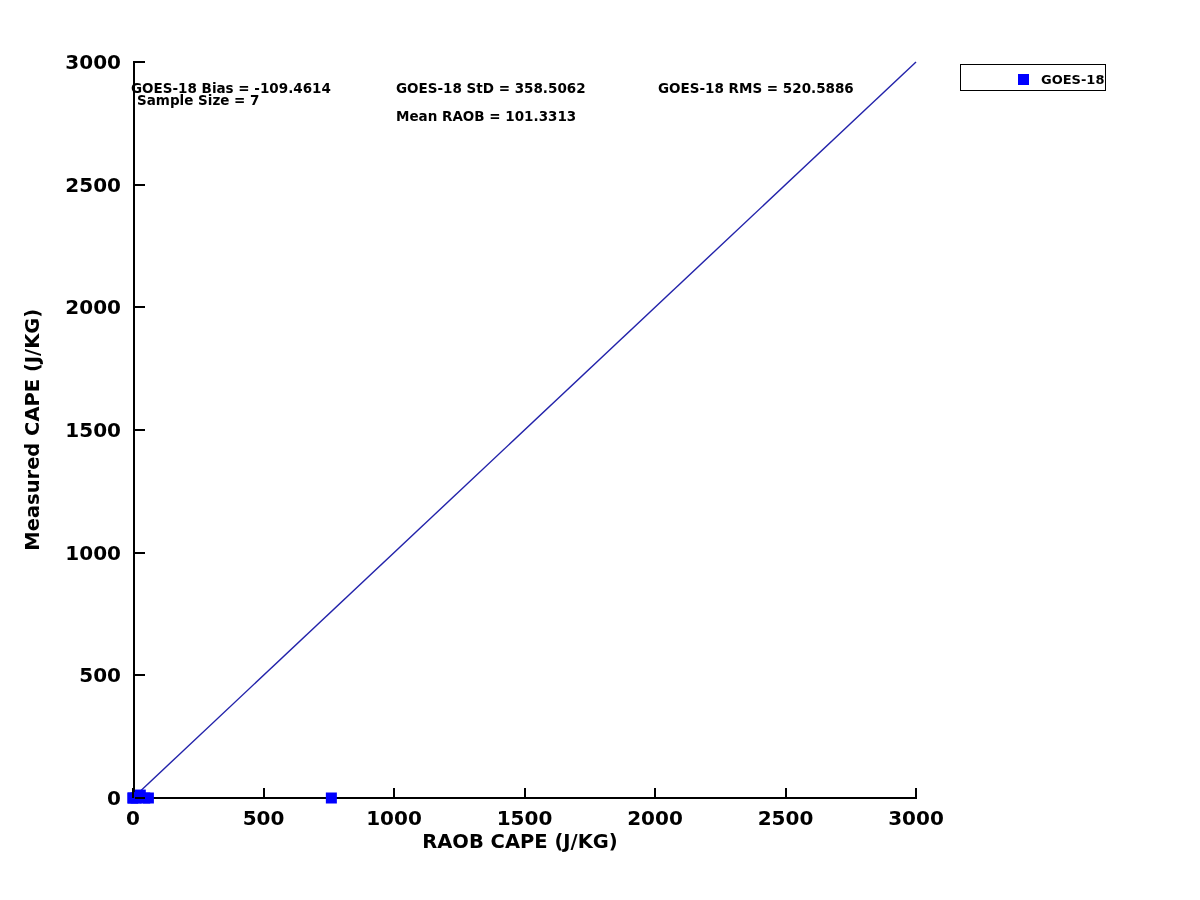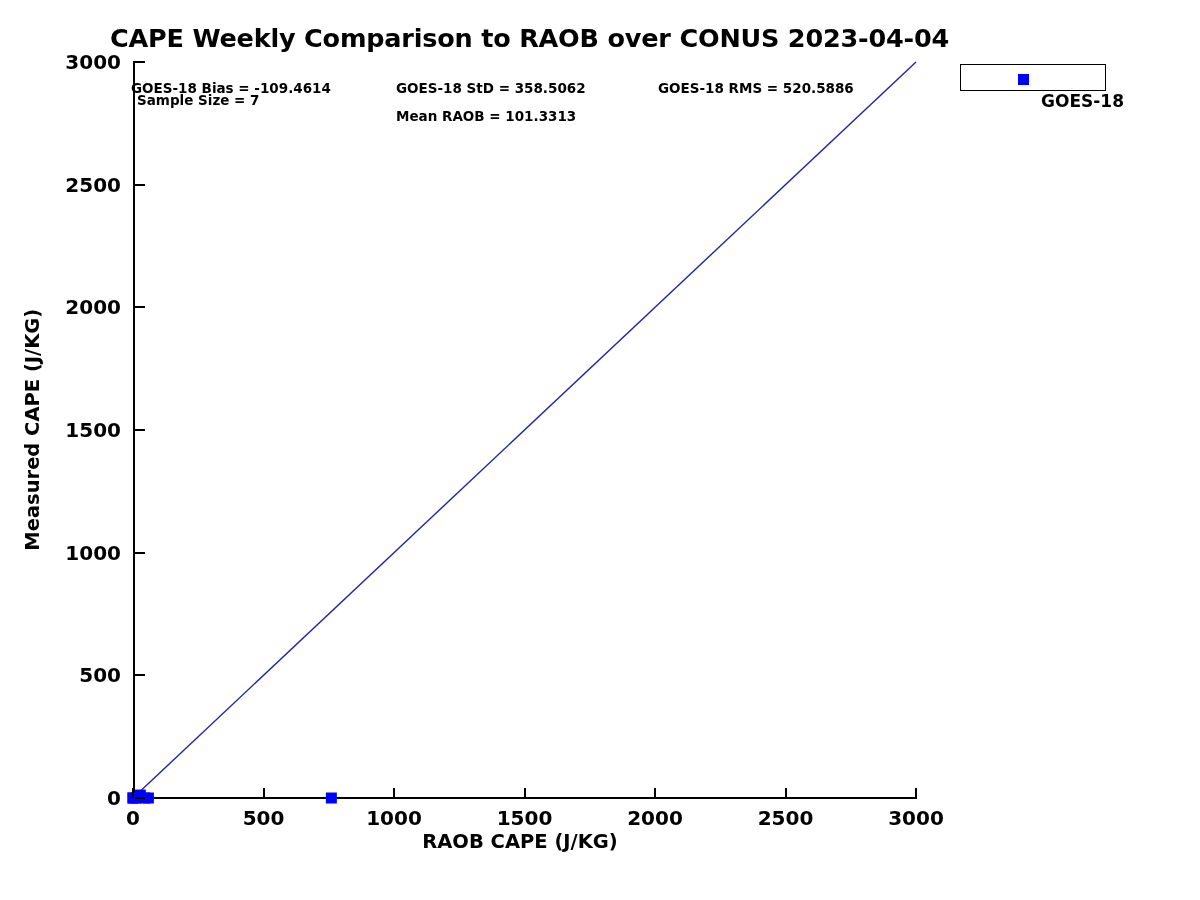--- a/index.html
+++ b/index.html
@@ -53,32 +53,31 @@
   }
 
   
   #legend{
     position:absolute;left:960px;top:64px;width:146px;height:27px;
     border:1px solid #000;background:#fff;box-sizing:border-box;
   }
   #legend-swatch{position:absolute;left:57px;top:9px;width:11px;height:11px;background:#0000ff;}
   #legend-label{
     position:absolute;left:80px;top:8px;width:58px;text-align:center;
-    font-size:17px;font-weight:bold;white-space:nowrap;line-height:1;margin-top:20px;
+    font-size:13px;font-weight:bold;white-space:nowrap;line-height:1;
   }
 
   
   #data-layer{position:absolute;left:0;top:0;width:783px;height:736px;overflow:visible;}
 </style>
 </head>
 <body>
 
 <div id="figure">
 
-  <div id="chart-title">CAPE Weekly Comparison to RAOB over CONUS 2023-04-04</div>
 
   <div id="spine-left"></div>
   <div id="spine-bottom"></div>
 
   <div id="plot-area">
     <svg id="data-layer" viewBox="0 0 783 736" preserveAspectRatio="none">
       <line id="ref-line" x1="0" y1="736" x2="783" y2="0" stroke="#2222aa" stroke-width="1.4"></line>
       <g id="scatter-points">
           <rect x="-5.50" y="730.50" width="11" height="11" fill="#0000ff"></rect>
           <rect x="-5.50" y="730.50" width="11" height="11" fill="#0000ff"></rect>

